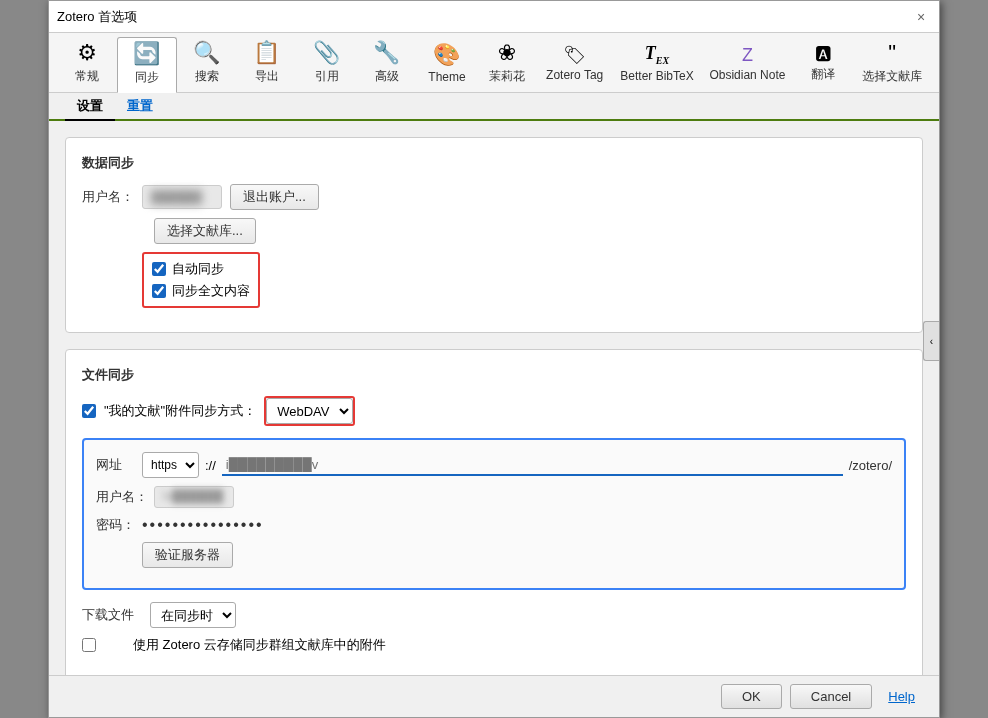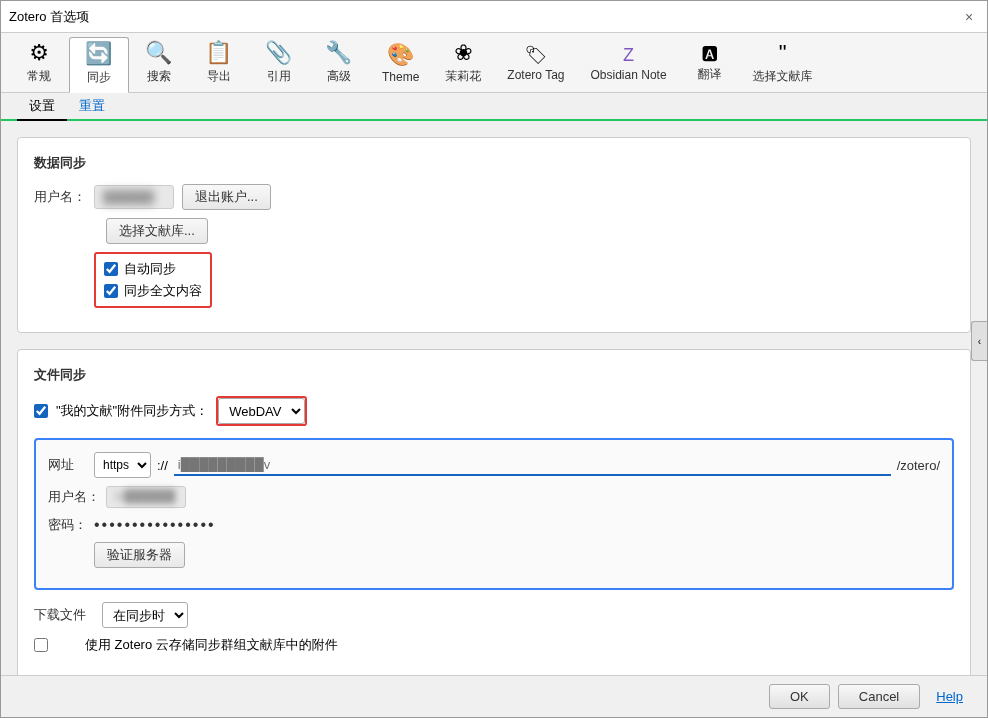--- a/index.html
+++ b/index.html
@@ -7,21 +7,21 @@
       background: #888;
       display: flex;
       justify-content: center;
       align-items: center;
       width: 988px;
       height: 718px;
       font-family: "Microsoft YaHei", "PingFang SC", sans-serif;
       font-size: 13px;
     }
     .dialog {
-      width: 988px;
+      width: 892px;
       height: 718px;
       background: #f0f0f0;
       border: 1px solid #999;
       box-shadow: 2px 2px 8px rgba(0,0,0,0.5);
       display: flex;
       flex-direction: column;
     }
     .title-bar {
       background: #fff;
       height: 32px;
@@ -75,24 +75,25 @@
       font-size: 22px;
       line-height: 1;
     }
     .toolbar-label {
       font-size: 12px;
       color: #333;
       white-space: nowrap;
     }
     .tab-bar {
       background: #f0f0f0;
-      border-bottom: 2px solid #22c55e;
+      border-bottom: 2px solid #4d7c0f;
       display: flex;
       padding: 0 16px;
       flex-shrink: 0;
+      font-weight: bold;
     }
     .tab-item {
       padding: 4px 12px;
       cursor: pointer;
       font-size: 13px;
       color: #0066cc;
       border-bottom: 2px solid transparent;
       margin-bottom: -2px;
     }
     .tab-item.active {
@@ -350,20 +351,24 @@
     <div class="toolbar-item">
       <span class="toolbar-icon">❀</span>
       <span class="toolbar-label">茉莉花</span>
     </div>
 
     <div class="toolbar-item">
       <span class="toolbar-icon" style="font-size:18px;">🏷</span>
       <span class="toolbar-label">Zotero Tag</span>
     </div>
 
+    <div class="toolbar-item">
+      <span class="toolbar-icon" style="font-size:18px; font-style:italic; font-family:serif; font-weight:bold;">T<sub style="font-size:10px;">EX</sub></span>
+      <span class="toolbar-label">Better BibTeX</span>
+    </div>
 
     <div class="toolbar-item">
       <span class="toolbar-icon" style="font-size:18px; color:#7e57c2;">Z</span>
       <span class="toolbar-label">Obsidian Note</span>
     </div>
 
     <div class="toolbar-item">
       <span class="toolbar-icon" style="font-size:18px;">🅰</span>
       <span class="toolbar-label">翻译</span>
     </div>

